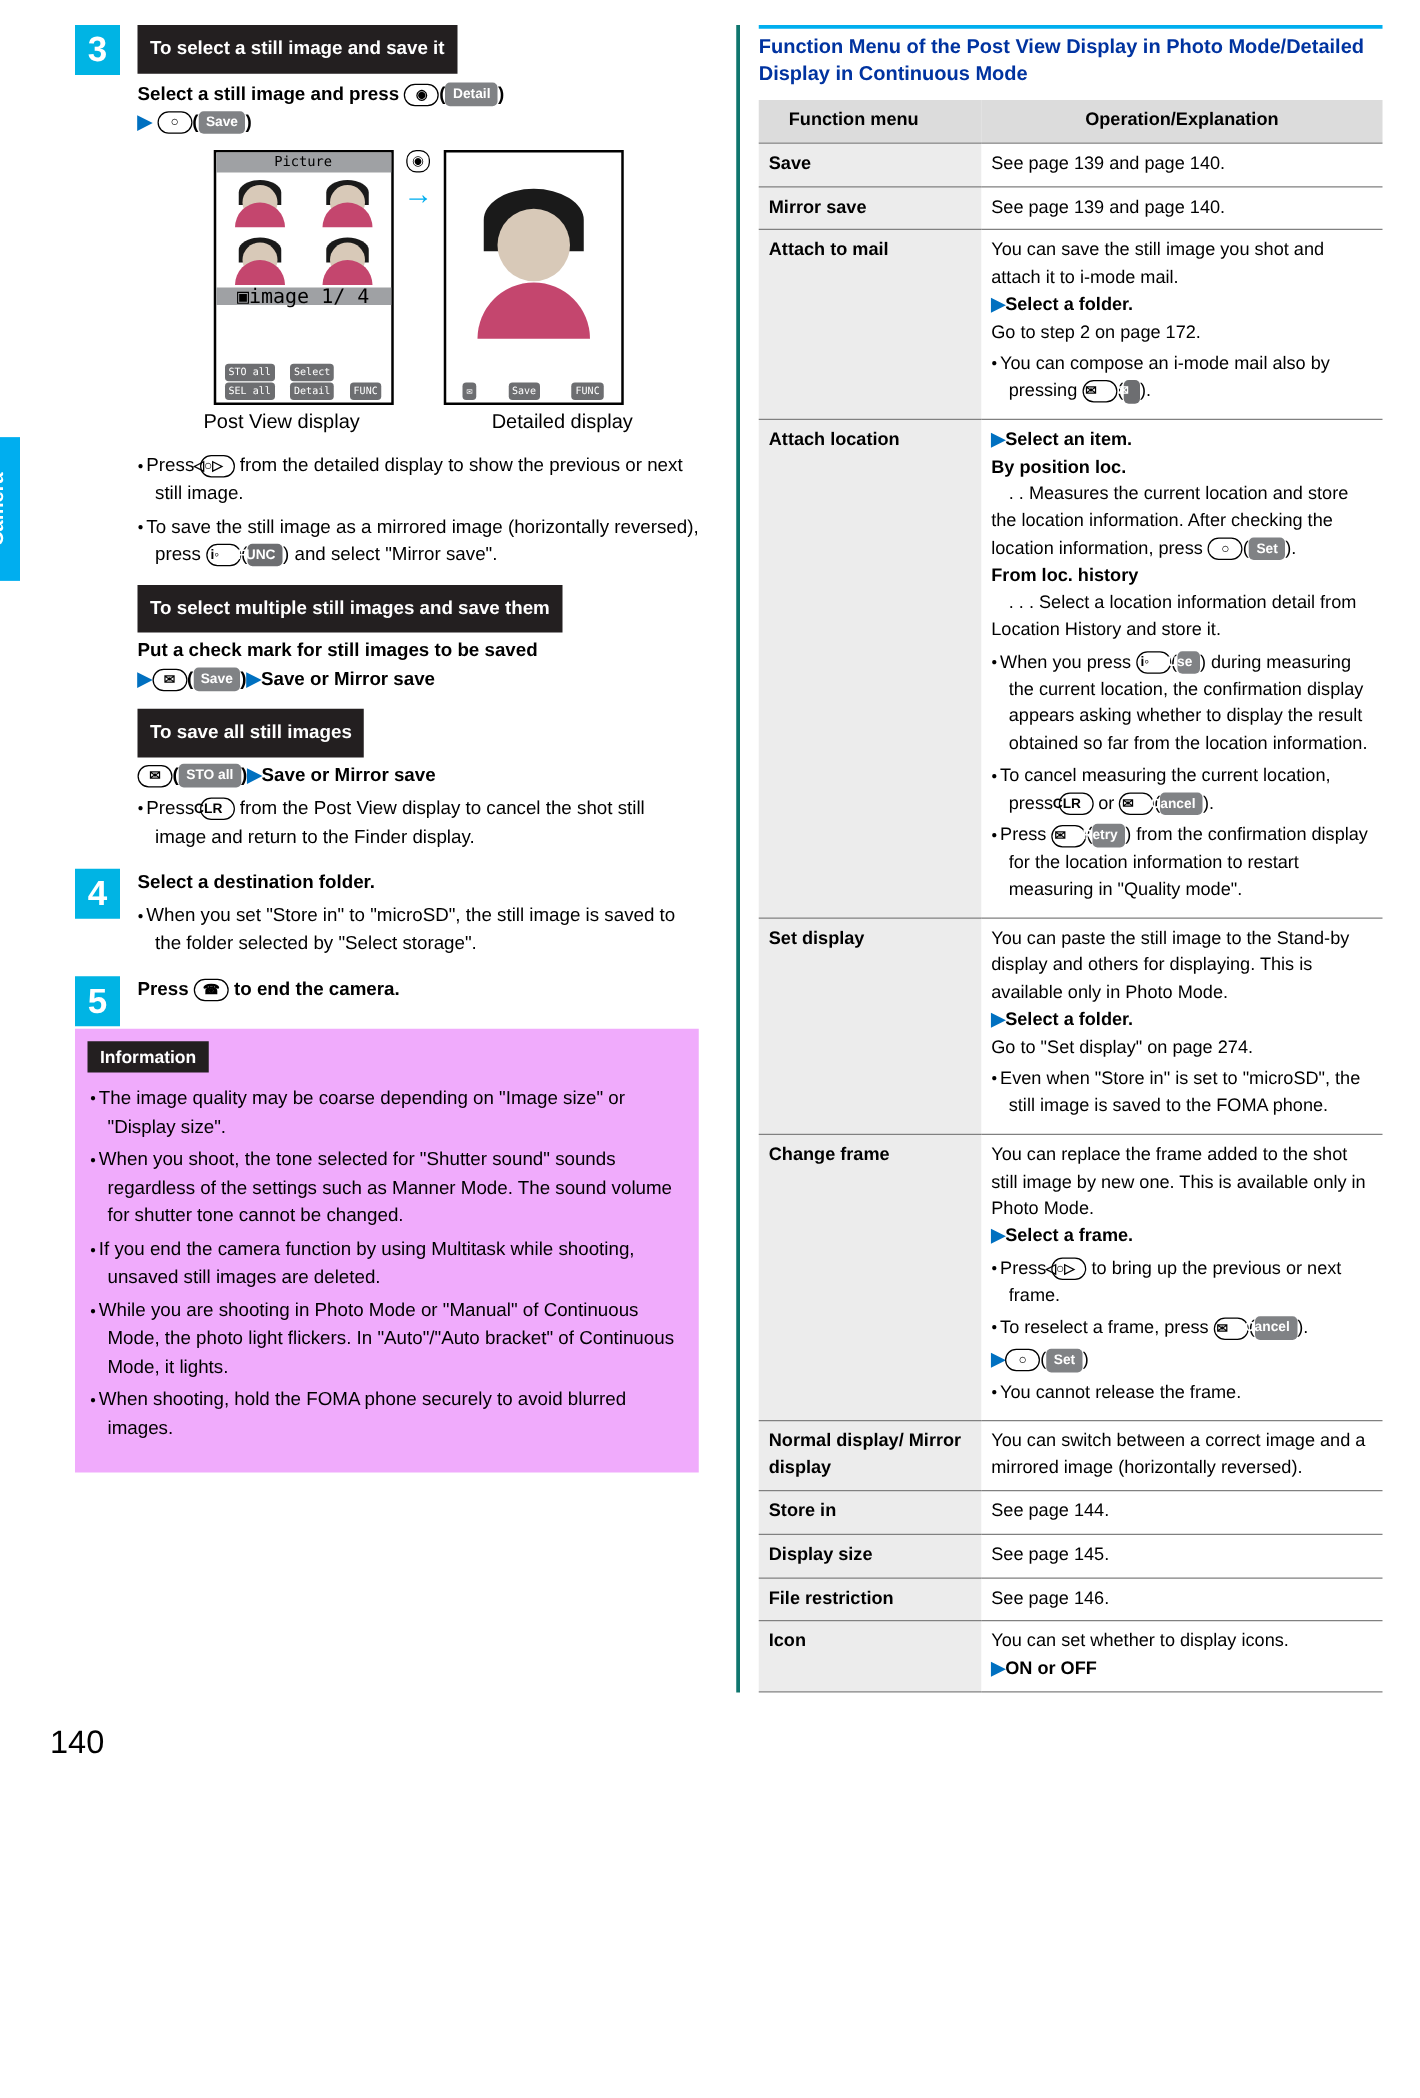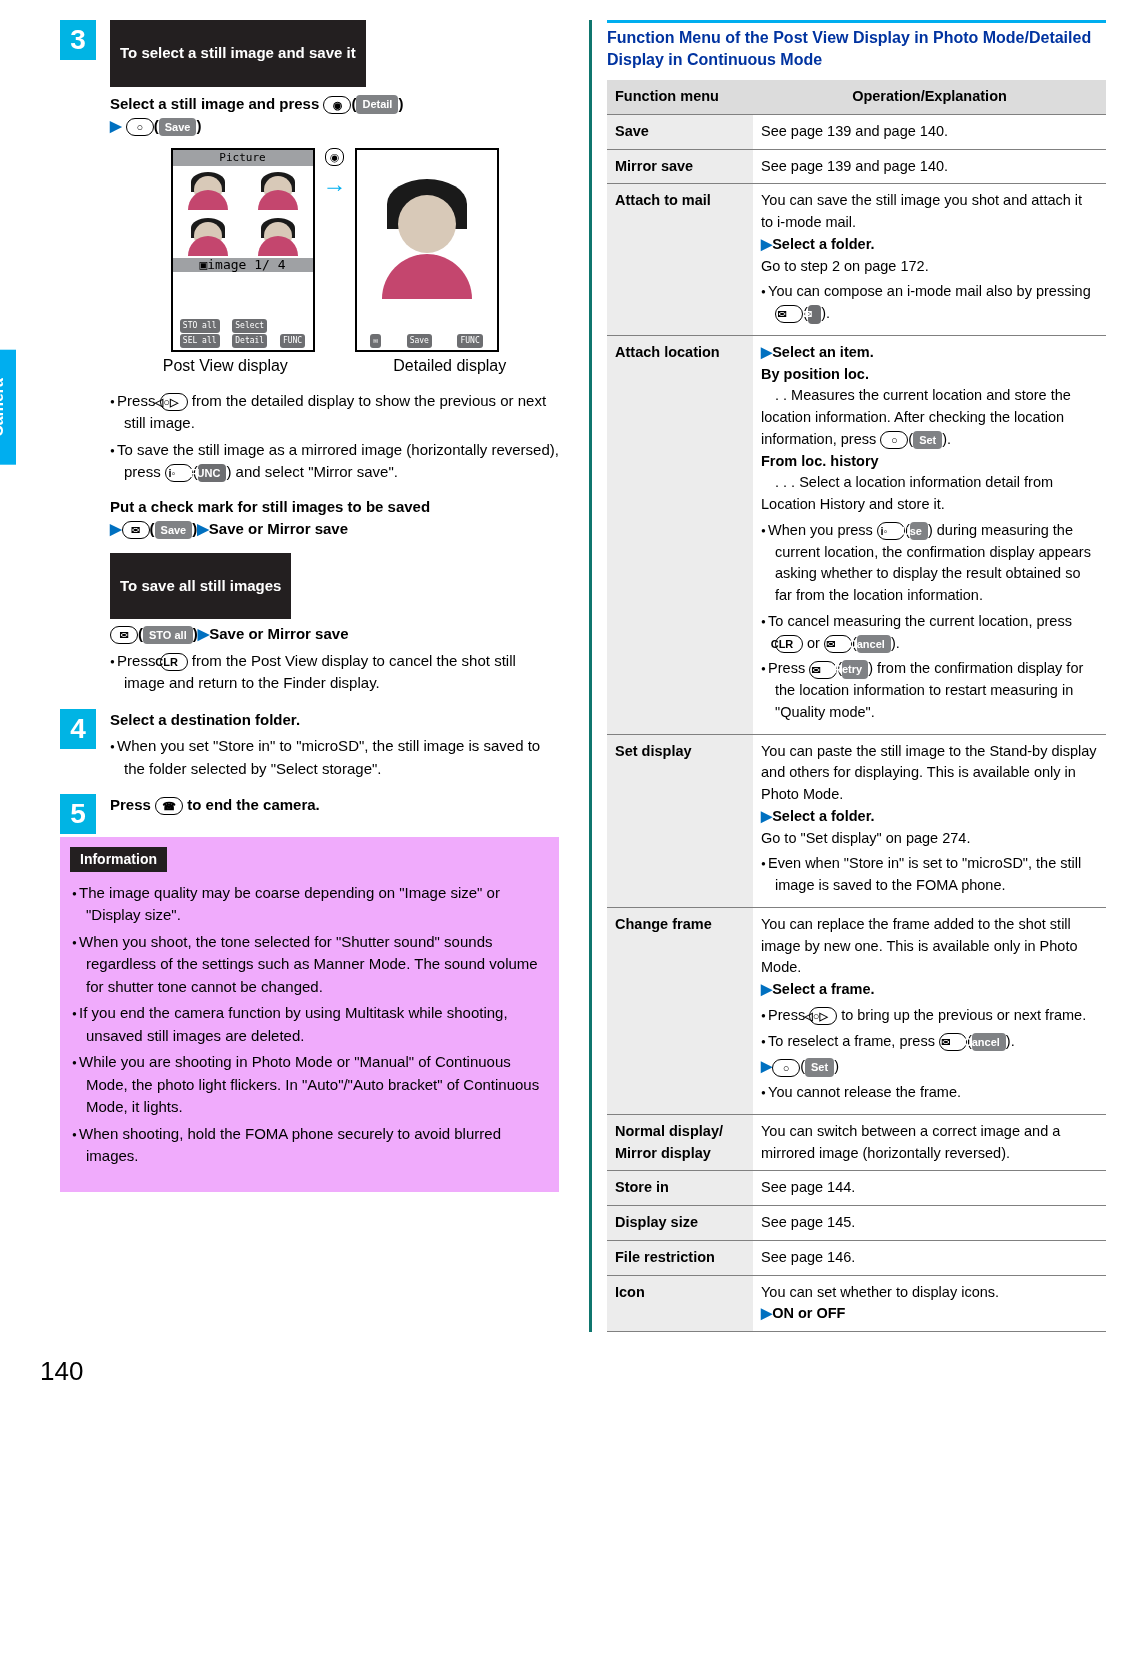--- a/index.html
+++ b/index.html
@@ -43,21 +43,21 @@
     font-weight: bold;
     font-size: 28px;
     text-align: center;
     line-height: 40px;
   }
   .step { position: relative; padding-left: 50px; margin-bottom: 14px; }
   .blackbar {
     background: #231f20;
     color: #fff;
     font-weight: bold;
-    padding: 22px 10px;
+    padding: 8px 10px;
     display: inline-block;
     font-size: 15px;
   }
   .bold { font-weight: bold; }
   .tri { color: #0070c0; font-weight: bold; }
   .keycap {
     display: inline-block;
     border: 1.5px solid #000;
     border-radius: 10px;
     padding: 0 6px;
@@ -96,36 +96,36 @@
   .screen-a { width: 140px; height: 200px; }
   .screen-b { width: 140px; height: 200px; }
   .titlebar { background: #9fa1a4; text-align: center; font-size: 11px; height: 16px; line-height: 16px; font-family: monospace;}
   .faces { flex: 1; display: grid; grid-template-columns: 1fr 1fr; grid-template-rows: 1fr 1fr; }
   .face {
     margin: 2px; display:flex; align-items:flex-end; justify-content:center; position:relative; overflow:hidden;
   }
   .head { width: 28px; height: 28px; background:#d8c9b8; border-radius:50%; position:absolute; top:8px; }
   .hair { width: 34px; height:20px; background:#1a1a1a; border-radius:50% 50% 0 0; position:absolute; top:4px;}
   .body { width:40px; height:20px; background:#c4466e; border-radius:20px 20px 0 0; position:absolute; bottom:0;}
-  .midbar { background:#9fa1a4; text-align:center; font-size:13px; height:14px; line-height:14px; font-family:monospace;}
+  .midbar { background:#9fa1a4; text-align:center; font-size:16px; height:14px; line-height:14px; font-family:monospace;}
   .softbar { height: 28px; display:flex; justify-content: space-around; align-items:flex-end; font-size:8px; padding:2px; gap:2px;}
   .softcol { display:flex; flex-direction:column; align-items:center; gap:1px;}
   .soft { background:#6d6e71; color:#fff; border-radius:3px; padding:1px 3px; font-family:monospace;}
   .arrow-icon { color:#00aeef; font-size:24px; font-weight:bold; }
   .cam-badge { border:1.5px solid #000; border-radius:8px; padding:0 4px; font-size:11px; background:#fff; }
   .caption-row { display:flex; justify-content:space-around; font-size:16px; margin-bottom:12px;}
   ul.bullets { list-style:none; padding-left:0; margin:4px 0 12px 0;}
   ul.bullets li { text-indent:-14px; padding-left:14px; margin-bottom:4px;}
   ul.bullets li::before { content:"● "; font-size:8px; position:relative; top:-2px;}
   .info-box { background:#f0abfc; padding:10px 12px 12px 12px; margin-top:20px;}
   .info-label { background:#231f20; color:#fff; font-weight:bold; padding:2px 10px; display:inline-block; font-size:14px; margin-left:-2px; margin-bottom:6px;}
   .col-right { border-left: 3px solid #0f766e; padding-left:15px;}
   .menu-title { color:#0033a0; font-weight:bold; font-size:16px; border-top:3px solid #00aeef; padding-top:4px; margin-top:0; line-height:1.35;}
   table.func { width:100%; border-collapse:collapse; font-size:14.5px; margin-top:10px;}
-  table.func th { background:#dcdcdc; font-weight:bold; padding:6px 8px; border-bottom:1px solid #808080; text-align:left;}
+  table.func th { background:#dcdcdc; font-weight:bold; padding:6px 24px; border-bottom:1px solid #808080; text-align:left;}
   table.func th:first-child { width: 130px;}
   table.func td { padding:6px 8px; border-bottom:1px solid #808080; vertical-align:top;}
   table.func td:first-child { background:#ececec; font-weight:bold;}
   .page-num { font-size: 26px; font-weight: normal; margin-top: 20px; padding-left:20px;}
   .sub { margin-left:14px;}
 </style>
 </head>
 <body>
 
 <div class="side-tab">Camera</div>
@@ -207,20 +207,21 @@
     <div class="caption-row">
       <span>Post View display</span>
       <span>Detailed display</span>
     </div>
 
     <ul class="bullets">
       <li><span>Press </span><span class="keycap">◁○▷</span><span> from the detailed display to show the previous or next still image.</span></li>
       <li><span>To save the still image as a mirrored image (horizontally reversed), press </span><span class="keycap">i◦</span>(<span class="pill pill-dark">FUNC</span><span>) and select "Mirror save".</span></li>
     </ul>
 
+    <div class="blackbar">To select multiple still images and save them</div>
     <div class="bold" style="margin-top:4px;">
       <span>Put a check mark for still images to be saved</span><br>
       <span class="tri">▶</span><span class="keycap">✉</span>(<span class="pill">Save</span>)<span class="tri">▶</span><span>Save or Mirror save</span>
     </div>
 
     <div class="blackbar" style="margin-top:12px;">To save all still images</div>
     <div class="bold" style="margin-top:4px;">
       <span class="keycap">✉</span>(<span class="pill">STO all</span>)<span class="tri">▶</span><span>Save or Mirror save</span>
     </div>
     <ul class="bullets">

